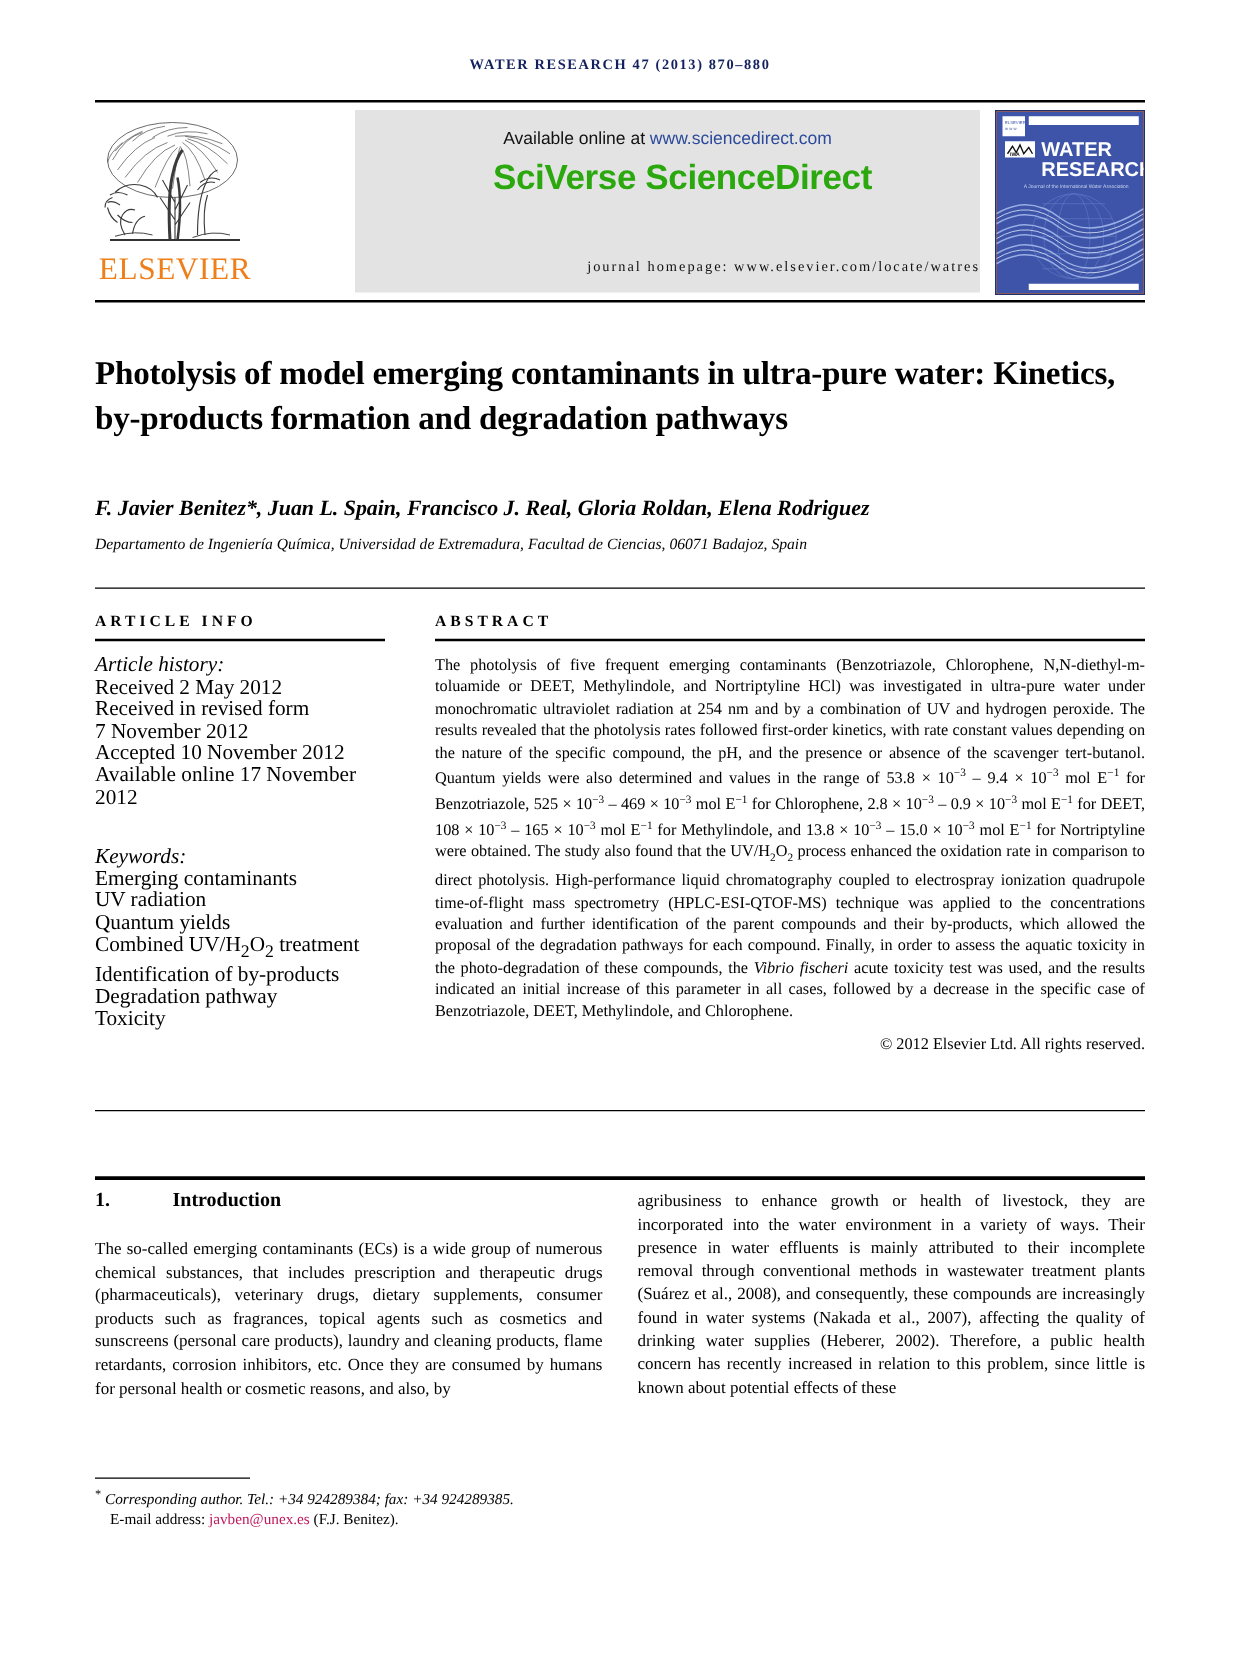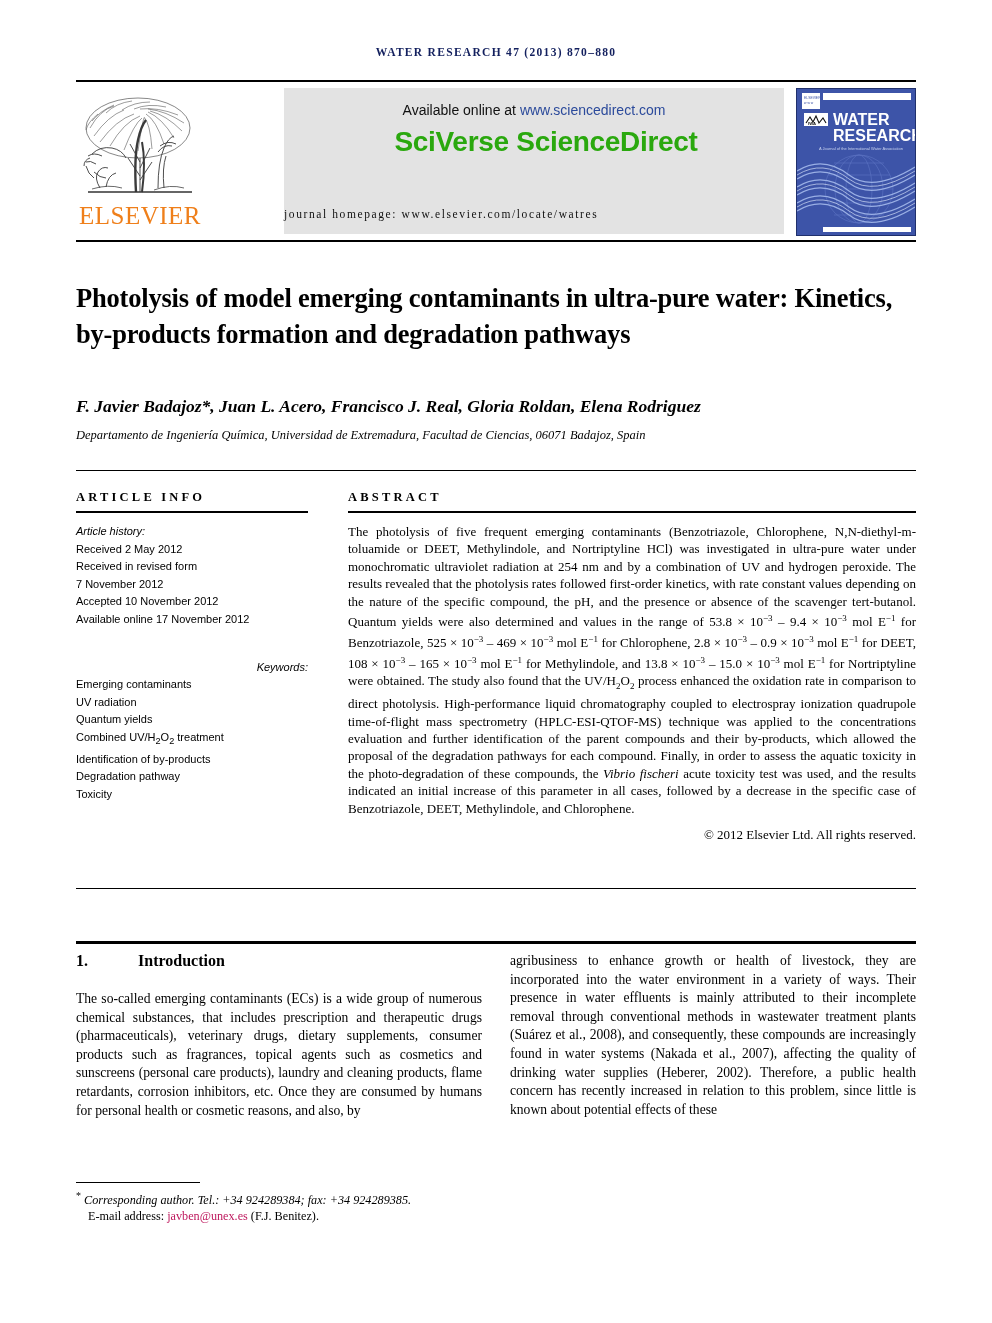--- a/index.html
+++ b/index.html
@@ -85,21 +85,21 @@
     font-family: "Liberation Sans", sans-serif;
     font-weight: bold;
     font-size: 28px;
     color: #2aa80e;
     letter-spacing: -0.3px;
     padding-left: 12px;
   }
   .sd-homepage {
     position: absolute;
     left: 0; bottom: 14px; width: 500px;
-    text-align: left;
+    text-align: right;
     font-family: "Liberation Serif", serif;
     font-size: 11.5px;
     letter-spacing: 1.6px;
     color: #111;
   }
   .cover-block {
     position: absolute;
     right: 0; top: 0;
     width: 118px; height: 146px;
     border: 1px solid #20306c;
@@ -159,26 +159,26 @@
   }
   .abs-col {
     position: absolute;
     left: 348px; top: 490px; width: 568px;
   }
   .thin-rule {
     height: 2px; background: #000;
     margin: 6px 0 10px 0;
   }
   .info-line, .kw-line {
-    font-family: Liberation Sans, sans-serif;
-    font-size: 11px;
+    font-family: Liberation Serif, serif;
+    font-size: 17px;
     line-height: 17.6px;
   }
   .info-line.italic { font-style: italic; }
-  .kw-title { font-style: italic; text-align: right; }
+  .kw-title { font-style: italic; }
   .kw-block { margin-top: 30px; }
   .abstract-body {
     font-family: "Liberation Serif", serif;
     font-size: 13px;
     line-height: 17.4px;
     text-align: justify;
   }
   .abstract-body sup { font-size: 9px; vertical-align: super; }
   .abstract-body sub { font-size: 9px; vertical-align: sub; }
   .abstract-body i { font-style: italic; }
@@ -336,21 +336,21 @@
           <path d="M0 118 q26 -16 52 4 q24 18 66 -8"></path>
         </g>
         <rect x="26" y="138" width="88" height="5" fill="#ffffff"></rect>
       </svg>
     </div>
   </div>
 
   <div class="rule-after-masthead"></div>
 
   <h1 class="article-title">Photolysis of model emerging contaminants in ultra-pure water: Kinetics, by-products formation and degradation pathways</h1>
-  <div class="authors"><span>F. Javier Badajoz*, Juan L. Acero, Francisco J. Real, Gloria Roldan, Elena Rodriguez</span></div>
+  <div class="authors"><span>F. Javier Benitez*, Juan L. Spain, Francisco J. Real, Gloria Roldan, Elena Rodriguez</span></div>
   <div class="affiliation">Departamento de Ingeniería Química, Universidad de Extremadura, Facultad de Ciencias, 06071 Badajoz, Spain</div>
 
   <div class="rule-above-info"></div>
 
   <div class="info-col">
     <div class="sec-head">ARTICLE INFO</div>
     <div class="thin-rule"></div>
     <div class="info-line italic">Article history:</div>
     <div class="info-line">Received 2 May 2012</div>
     <div class="info-line">Received in revised form</div>

